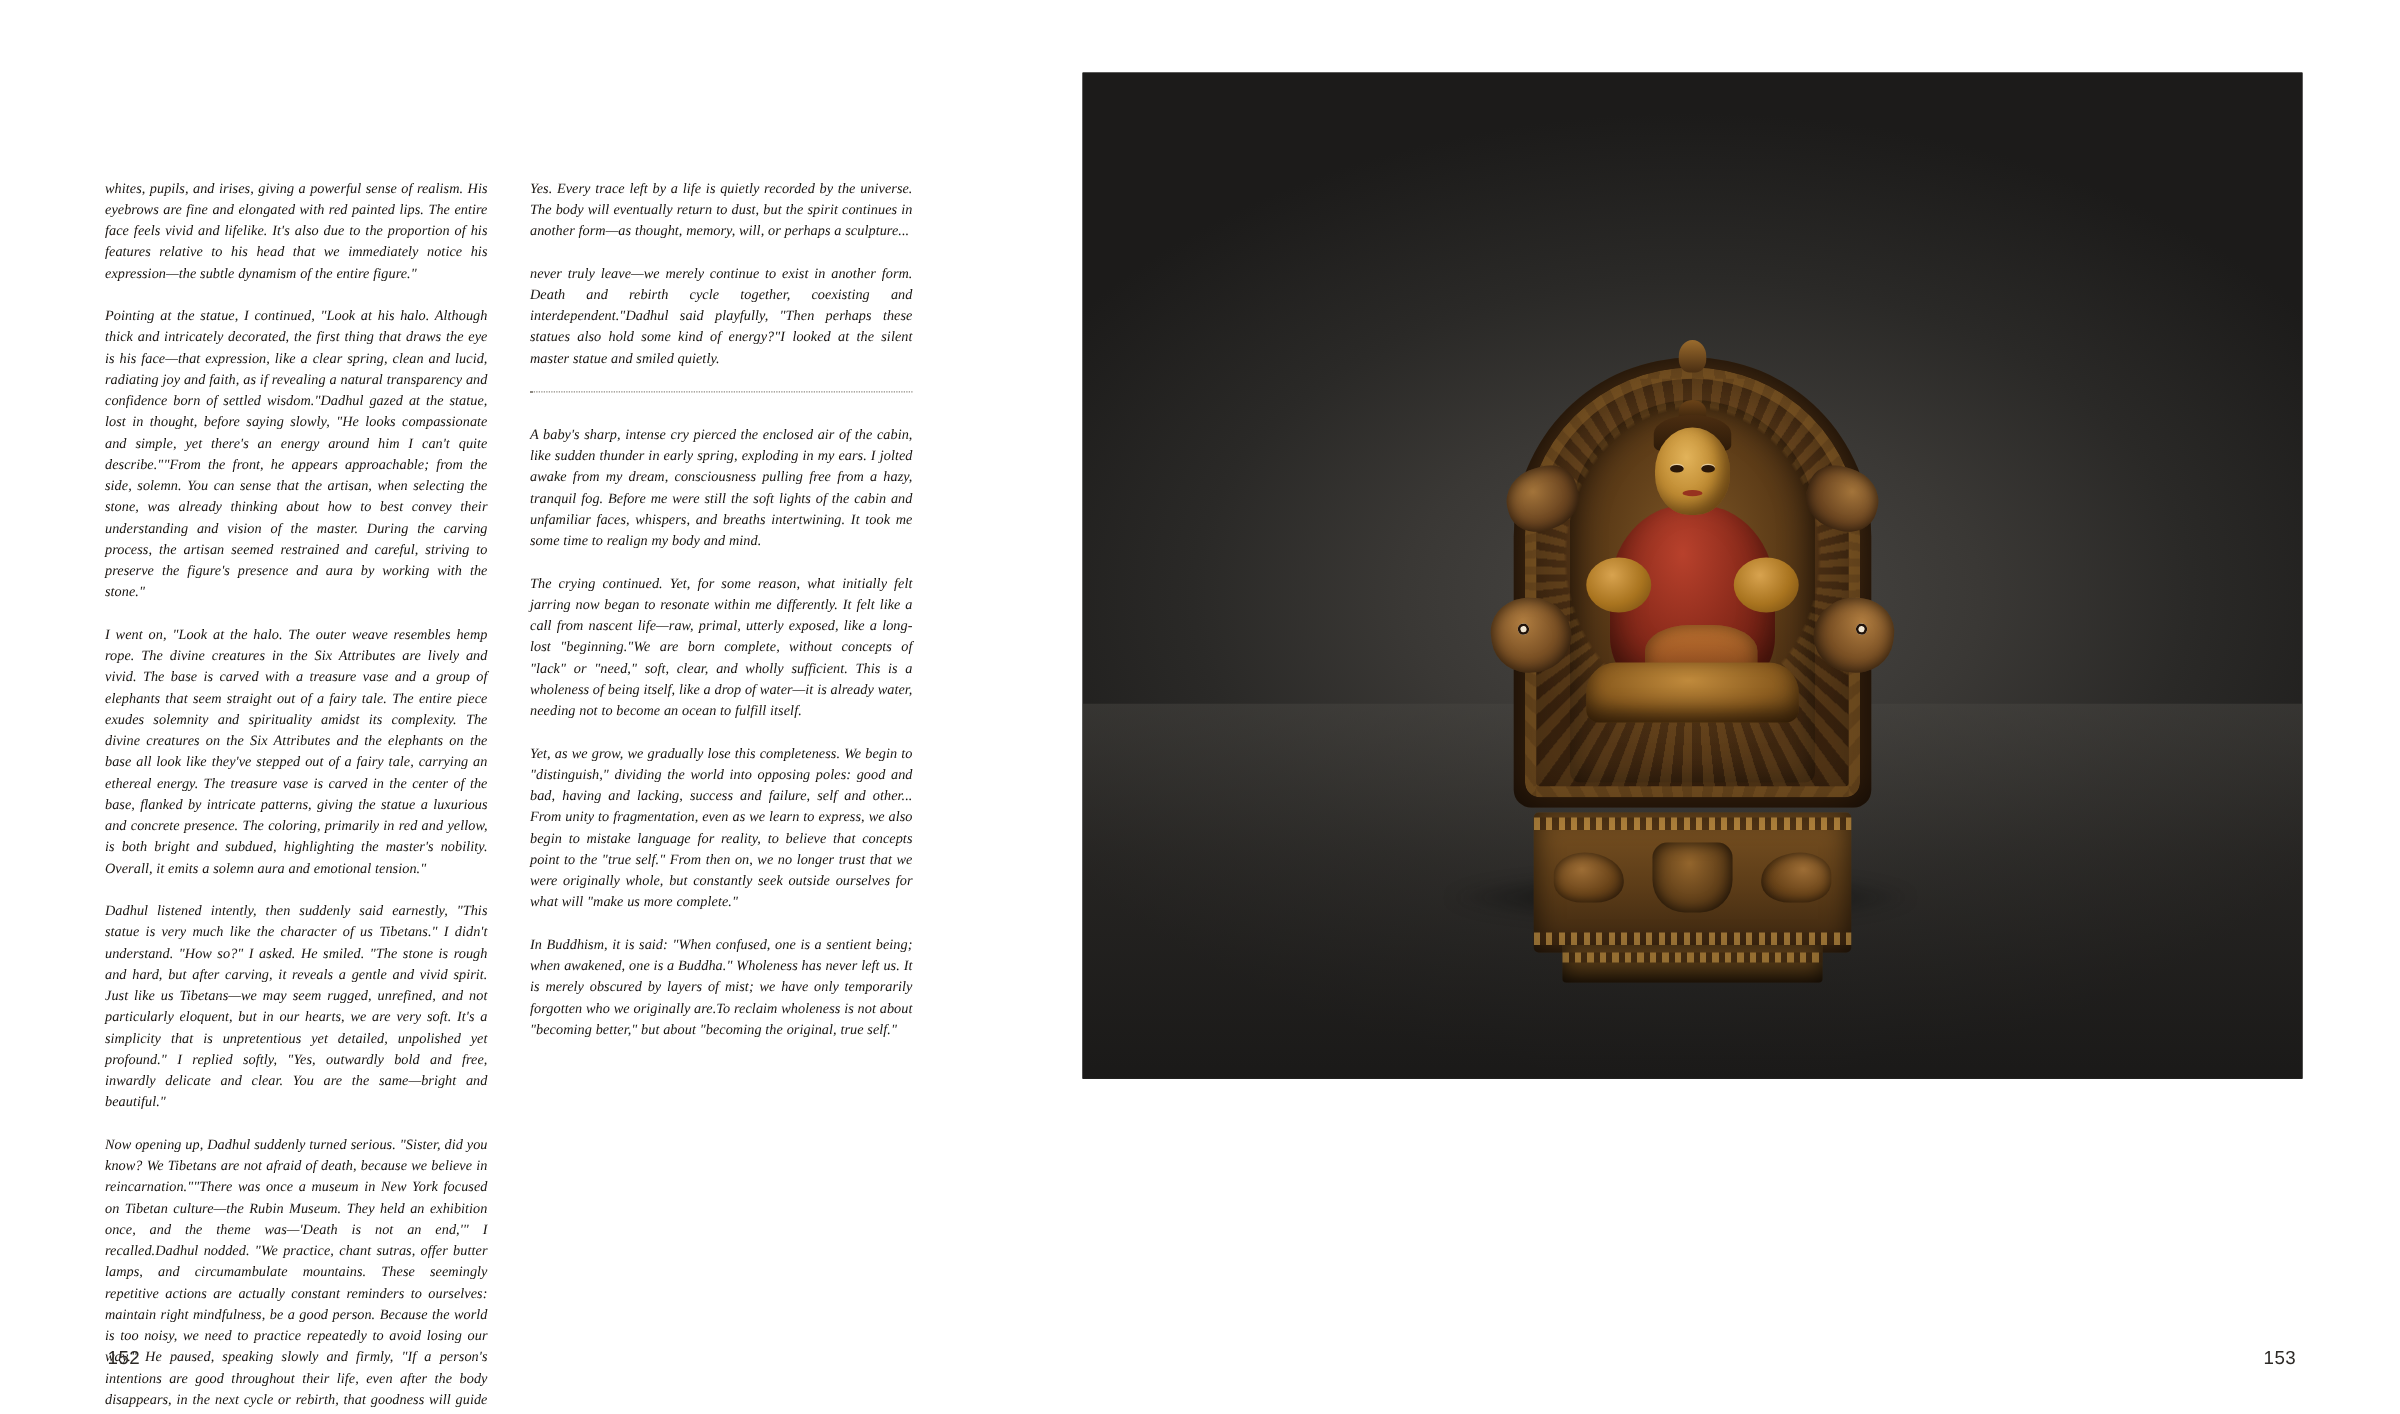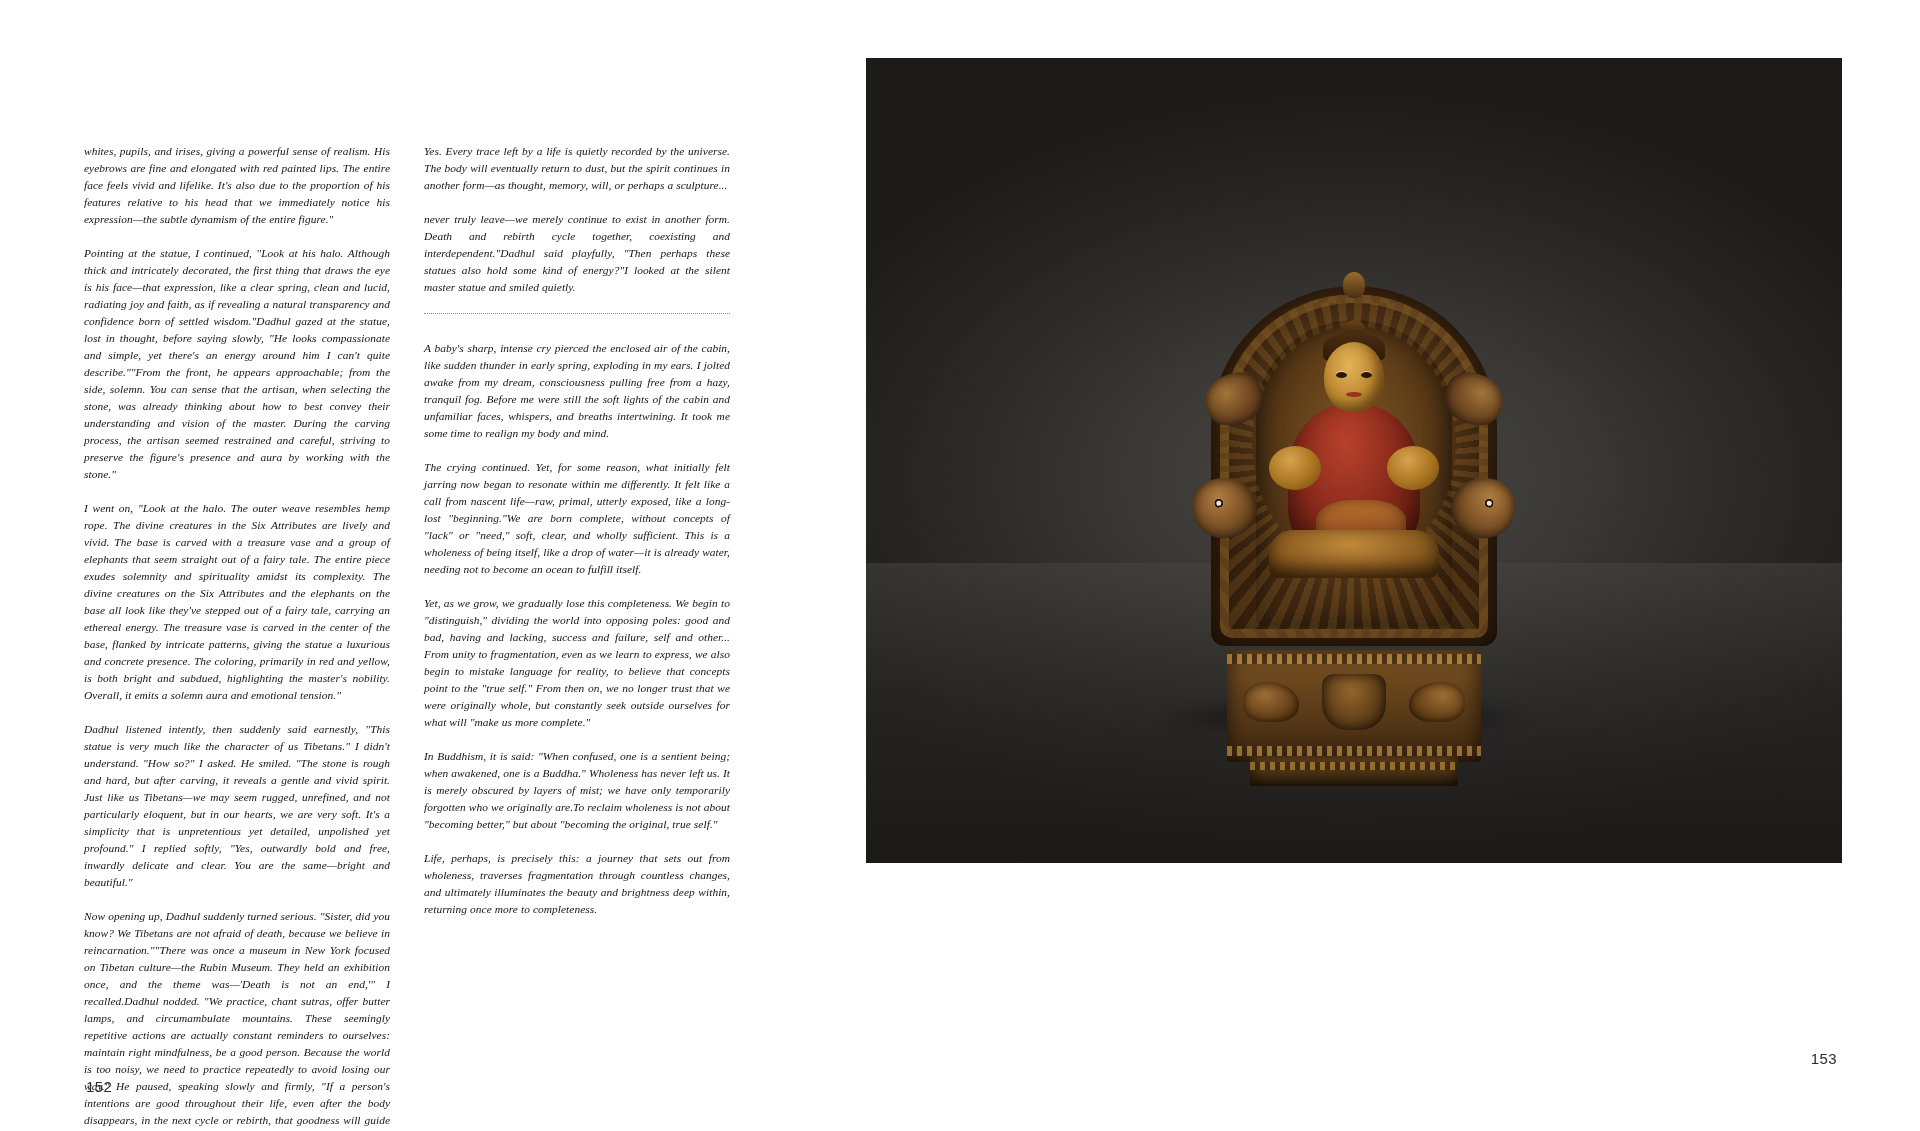--- a/index.html
+++ b/index.html
@@ -66,21 +66,21 @@
     color: #2d2a27;
     letter-spacing: 0.4px;
     text-align: right;
   }
   .folio-left {
     left: 86px;
     top: 1078px;
   }
   .folio-right {
     right: 83px;
-    top: 1050px;
+    top: 1078px;
   }
 
   
   .right-page {
     position: absolute;
     left: 866px;
     top: 0;
     width: 1054px;
     height: 1131px;
     background: #ffffff;
@@ -392,21 +392,20 @@
       </div>
 
       <div class="col">
         <p>Yes. Every trace left by a life is quietly recorded by the universe. The body will eventually return to dust, but the spirit continues in another form—as thought, memory, will, or perhaps a sculpture...</p>
         <p>never truly leave—we merely continue to exist in another form. Death and rebirth cycle together, coexisting and interdependent."Dadhul said playfully, "Then perhaps these statues also hold some kind of energy?"I looked at the silent master statue and smiled quietly.</p>
         <div class="divider-dotted"></div>
         <p>A baby's sharp, intense cry pierced the enclosed air of the cabin, like sudden thunder in early spring, exploding in my ears. I jolted awake from my dream, consciousness pulling free from a hazy, tranquil fog. Before me were still the soft lights of the cabin and unfamiliar faces, whispers, and breaths intertwining. It took me some time to realign my body and mind.</p>
         <p>The crying continued. Yet, for some reason, what initially felt jarring now began to resonate within me differently. It felt like a call from nascent life—raw, primal, utterly exposed, like a long-lost "beginning."We are born complete, without concepts of "lack" or "need," soft, clear, and wholly sufficient. This is a wholeness of being itself, like a drop of water—it is already water, needing not to become an ocean to fulfill itself.</p>
         <p>Yet, as we grow, we gradually lose this completeness. We begin to "distinguish," dividing the world into opposing poles: good and bad, having and lacking, success and failure, self and other... From unity to fragmentation, even as we learn to express, we also begin to mistake language for reality, to believe that concepts point to the "true self." From then on, we no longer trust that we were originally whole, but constantly seek outside ourselves for what will "make us more complete."</p>
         <p>In Buddhism, it is said: "When confused, one is a sentient being; when awakened, one is a Buddha." Wholeness has never left us. It is merely obscured by layers of mist; we have only temporarily forgotten who we originally are.To reclaim wholeness is not about "becoming better," but about "becoming the original, true self."</p>
-        <p>Life, perhaps, is precisely this: a journey that sets out from wholeness, traverses fragmentation through countless changes, and ultimately illuminates the beauty and brightness deep within, returning once more to completeness.</p>
       </div>
 
     </div>
 
     <div class="folio folio-left">152</div>
   </div>
 
   <div class="right-page">
 
     <div class="photo">

